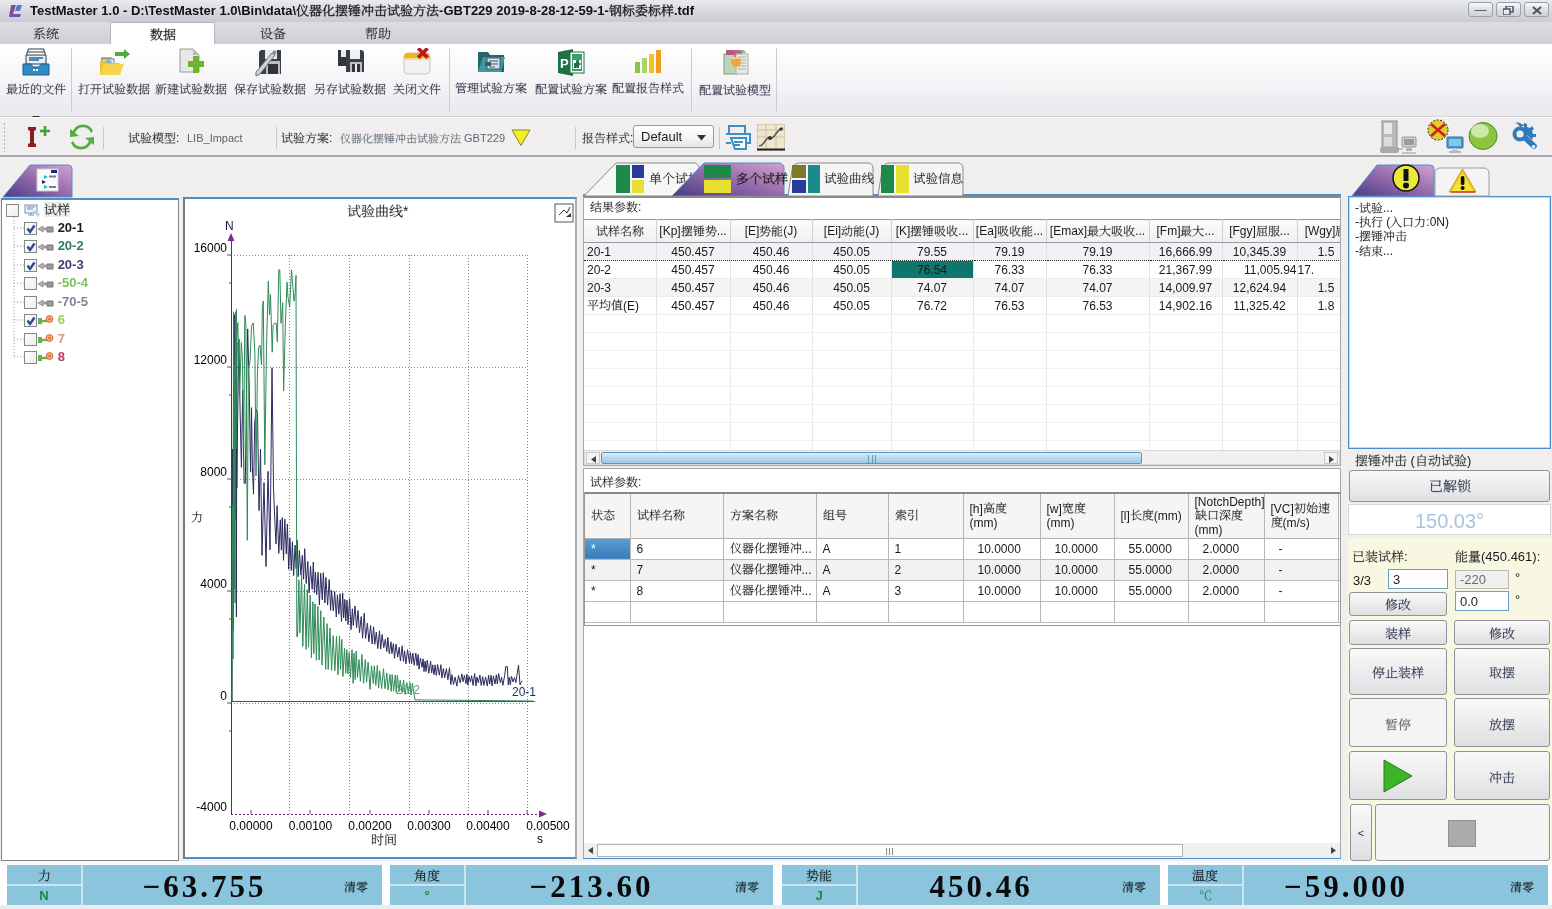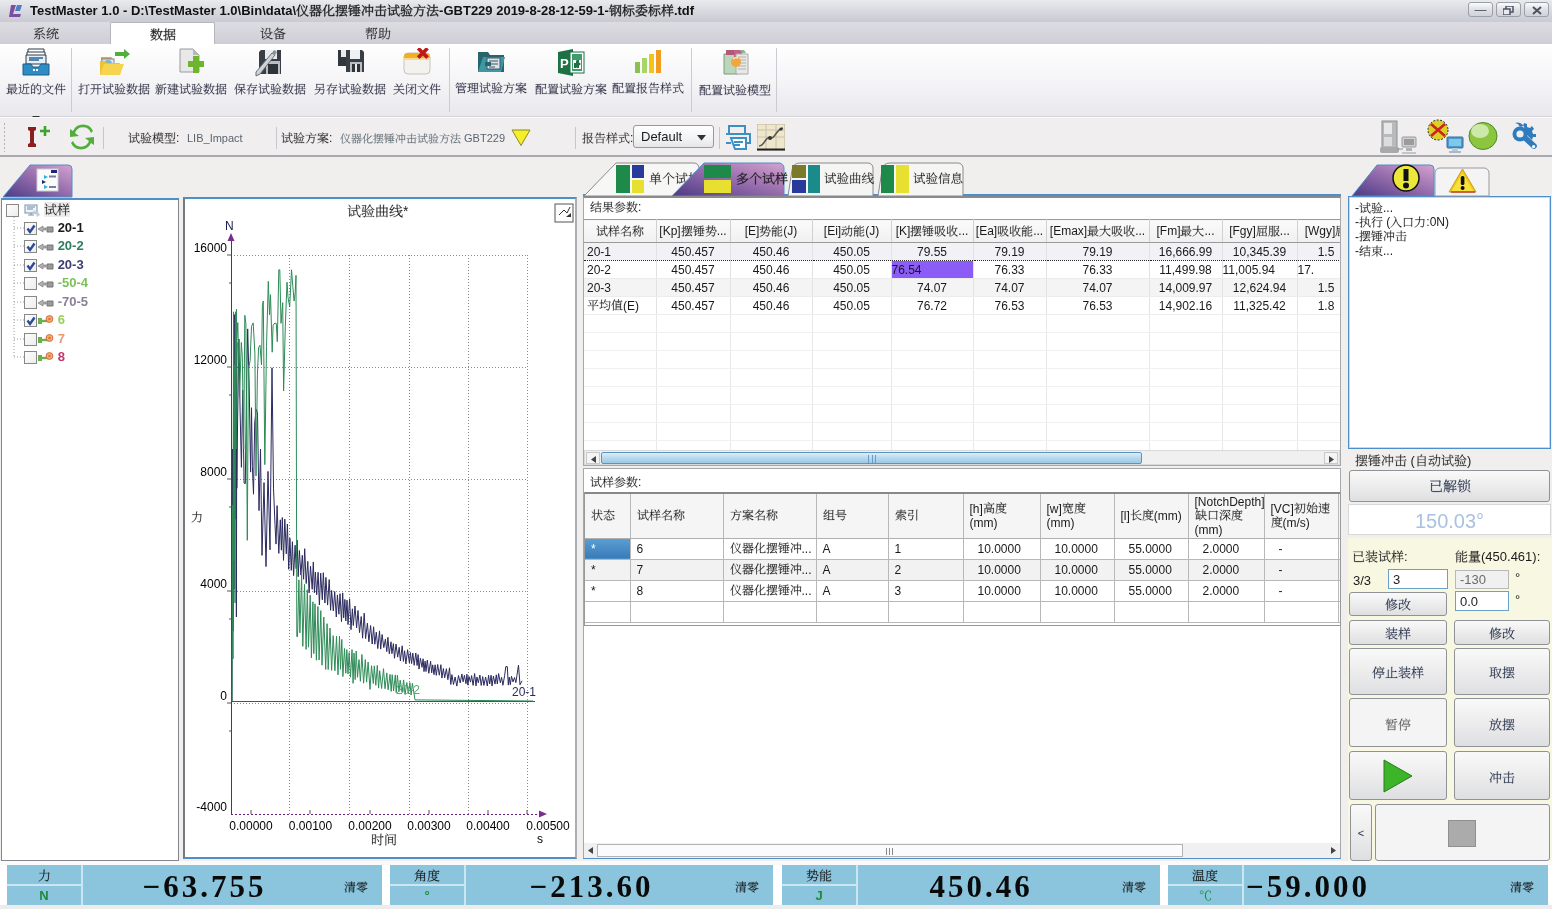--- a/index.html
+++ b/index.html
@@ -717,25 +717,25 @@
           <td style="background:#f1f1f6;border-top:1px dotted #222;border-bottom:1px dotted #222;border-right:1px solid #e2e2e2;text-align:center;overflow:hidden;white-space:nowrap">79.19</td>
           <td style="background:#f1f1f6;border-top:1px dotted #222;border-bottom:1px dotted #222;border-right:1px solid #e2e2e2;text-align:center;overflow:hidden;white-space:nowrap">16,666.99</td>
           <td style="background:#f1f1f6;border-top:1px dotted #222;border-bottom:1px dotted #222;border-right:1px solid #e2e2e2;text-align:center;overflow:hidden;white-space:nowrap">10,345.39</td>
           <td style="background:#f1f1f6;border-top:1px dotted #222;border-bottom:1px dotted #222;border-right:1px solid #e2e2e2;text-align:center;overflow:hidden;white-space:nowrap">1.5</td>
         </tr>
         <tr style="height:18px">
           <td style="background:#fff;border-bottom:1px solid #ececec;border-right:1px solid #e2e2e2;text-align:left;padding-left:3px;overflow:hidden;white-space:nowrap">20-2</td>
           <td style="background:#fff;border-bottom:1px solid #ececec;border-right:1px solid #e2e2e2;text-align:center;overflow:hidden;white-space:nowrap">450.457</td>
           <td style="background:#fff;border-bottom:1px solid #ececec;border-right:1px solid #e2e2e2;text-align:center;overflow:hidden;white-space:nowrap">450.46</td>
           <td style="background:#fff;border-bottom:1px solid #ececec;border-right:1px solid #e2e2e2;text-align:center;overflow:hidden;white-space:nowrap">450.05</td>
-          <td style="background:#8b5cf6;border-bottom:1px solid #ececec;border-right:1px solid #e2e2e2;overflow:hidden;white-space:nowrap">76.54</td>
+          <td style="background:#0f766e;border-bottom:1px solid #ececec;border-right:1px solid #e2e2e2;text-align:center;overflow:hidden;white-space:nowrap">76.54</td>
           <td style="background:#fff;border-bottom:1px solid #ececec;border-right:1px solid #e2e2e2;text-align:center;overflow:hidden;white-space:nowrap">76.33</td>
           <td style="background:#fff;border-bottom:1px solid #ececec;border-right:1px solid #e2e2e2;text-align:center;overflow:hidden;white-space:nowrap">76.33</td>
-          <td style="background:#fff;border-bottom:1px solid #ececec;border-right:1px solid #e2e2e2;text-align:center;overflow:hidden;white-space:nowrap">11,499.98</td>
-          <td style="background:#fff;border-bottom:1px solid #ececec;border-right:1px solid #e2e2e2;text-align:left;overflow:hidden;white-space:nowrap">11,005.94</td>
+          <td style="background:#fff;border-bottom:1px solid #ececec;border-right:1px solid #e2e2e2;text-align:center;overflow:hidden;white-space:nowrap">21,367.99</td>
+          <td style="background:#fff;border-bottom:1px solid #ececec;border-right:1px solid #e2e2e2;text-align:right;overflow:hidden;white-space:nowrap">11,005.94</td>
           <td style="background:#fff;border-bottom:1px solid #ececec;border-right:1px solid #e2e2e2;text-align:left;overflow:hidden;white-space:nowrap">17.</td>
         </tr>
         <tr style="height:18px">
           <td style="background:#f4f4f4;border-bottom:1px solid #ececec;border-right:1px solid #e2e2e2;text-align:left;padding-left:3px;overflow:hidden;white-space:nowrap">20-3</td>
           <td style="background:#f4f4f4;border-bottom:1px solid #ececec;border-right:1px solid #e2e2e2;text-align:center;overflow:hidden;white-space:nowrap">450.457</td>
           <td style="background:#f4f4f4;border-bottom:1px solid #ececec;border-right:1px solid #e2e2e2;text-align:center;overflow:hidden;white-space:nowrap">450.46</td>
           <td style="background:#f4f4f4;border-bottom:1px solid #ececec;border-right:1px solid #e2e2e2;text-align:center;overflow:hidden;white-space:nowrap">450.05</td>
           <td style="background:#f4f4f4;border-bottom:1px solid #ececec;border-right:1px solid #e2e2e2;text-align:center;overflow:hidden;white-space:nowrap">74.07</td>
           <td style="background:#f4f4f4;border-bottom:1px solid #ececec;border-right:1px solid #e2e2e2;text-align:center;overflow:hidden;white-space:nowrap">74.07</td>
           <td style="background:#f4f4f4;border-bottom:1px solid #ececec;border-right:1px solid #e2e2e2;text-align:center;overflow:hidden;white-space:nowrap">74.07</td>
@@ -1082,21 +1082,21 @@
       <use href="#u88C5" x="1000"></use>
       <use href="#u8BD5" x="2000"></use>
       <use href="#u6837" x="3000"></use>
     </svg>:</div>
 <div class="ab" style="left:1455px;top:549px;font-size:13px"><svg class="k" style="width:2em" viewBox="0 -880 2000 1000">
       <use href="#u80FD"></use>
       <use href="#u91CF" x="1000"></use>
     </svg>(450.461):</div>
 <div class="ab" style="left:1353px;top:573px;font-size:13px">3/3</div>
 <div class="ab inp" style="left:1388px;top:569px;width:60px;height:20px">3</div>
-<div class="ab" style="left:1455px;top:570px;width:54px;height:19px;border:1px solid #b8b8b8;background:#f0f0f0;color:#6a6a6a;font-size:13px;padding:1px 0 0 4px">-130</div>
+<div class="ab" style="left:1455px;top:570px;width:54px;height:19px;border:1px solid #b8b8b8;background:#f0f0f0;color:#6a6a6a;font-size:13px;padding:1px 0 0 4px">-220</div>
 <div class="ab" style="left:1515px;top:570px;font-size:13px">°</div>
 <div class="ab btn" style="left:1349px;top:592px;width:98px;height:24px;padding-top:4px"><svg class="k" style="width:2em" viewBox="0 -880 2000 1000">
       <use href="#u4FEE"></use>
       <use href="#u6539" x="1000"></use>
     </svg></div>
 <div class="ab inp" style="left:1455px;top:591px;width:54px;height:20px">0.0</div>
 <div class="ab" style="left:1515px;top:592px;font-size:13px">°</div>
 <div class="ab btn" style="left:1349px;top:620px;width:98px;height:25px;padding-top:5px"><svg class="k" style="width:2em" viewBox="0 -880 2000 1000">
       <use href="#u88C5"></use>
       <use href="#u6837" x="1000"></use>
@@ -1176,21 +1176,21 @@
 <div class="ab spanel" style="left:1168px;width:380px"></div>
 <div class="ab slab" style="left:1168px;top:868px;width:74px"><svg class="k" style="width:2em" viewBox="0 -880 2000 1000">
       <use href="#u6E29"></use>
       <use href="#u5EA6" x="1000"></use>
     </svg></div>
 <div class="ab slab" style="left:1168px;top:888px;width:74px;color:#1e8a3c;font-weight:bold"><svg class="k" style="width:1em" viewBox="0 -880 1000 1000">
       <use href="#u2103"></use>
     </svg></div>
 <div class="ab" style="left:1242px;top:865px;width:2px;height:40px;background:#e8f4fa;opacity:.7"></div>
 <div class="ab" style="left:1168px;top:884px;width:74px;height:2px;background:#e8f4fa;opacity:.7"></div>
-<div class="ab sval" style="left:1188px;top:869px;width:240px">−59.000</div>
+<div class="ab sval" style="left:1226px;top:869px;width:240px">−59.000</div>
 <div class="ab sclr" style="left:1510px;top:880px"><svg class="k" style="width:2em" viewBox="0 -880 2000 1000">
       <use href="#u6E05"></use>
       <use href="#u96F6" x="1000"></use>
     </svg></div>
 <div class="ab" style="left:0;top:905px;width:1552px;height:4px;background:#ececec"></div>
 
 
 <svg class="ab" style="left:583px;top:162px;z-index:2" width="117" height="34">
     <path d="M1 34 L33 1 H111 a5 5 0 0 1 5 5 V34 Z" fill="#f7f7f6" stroke="#8a8a90"></path>
     <g transform="translate(33,3)">

